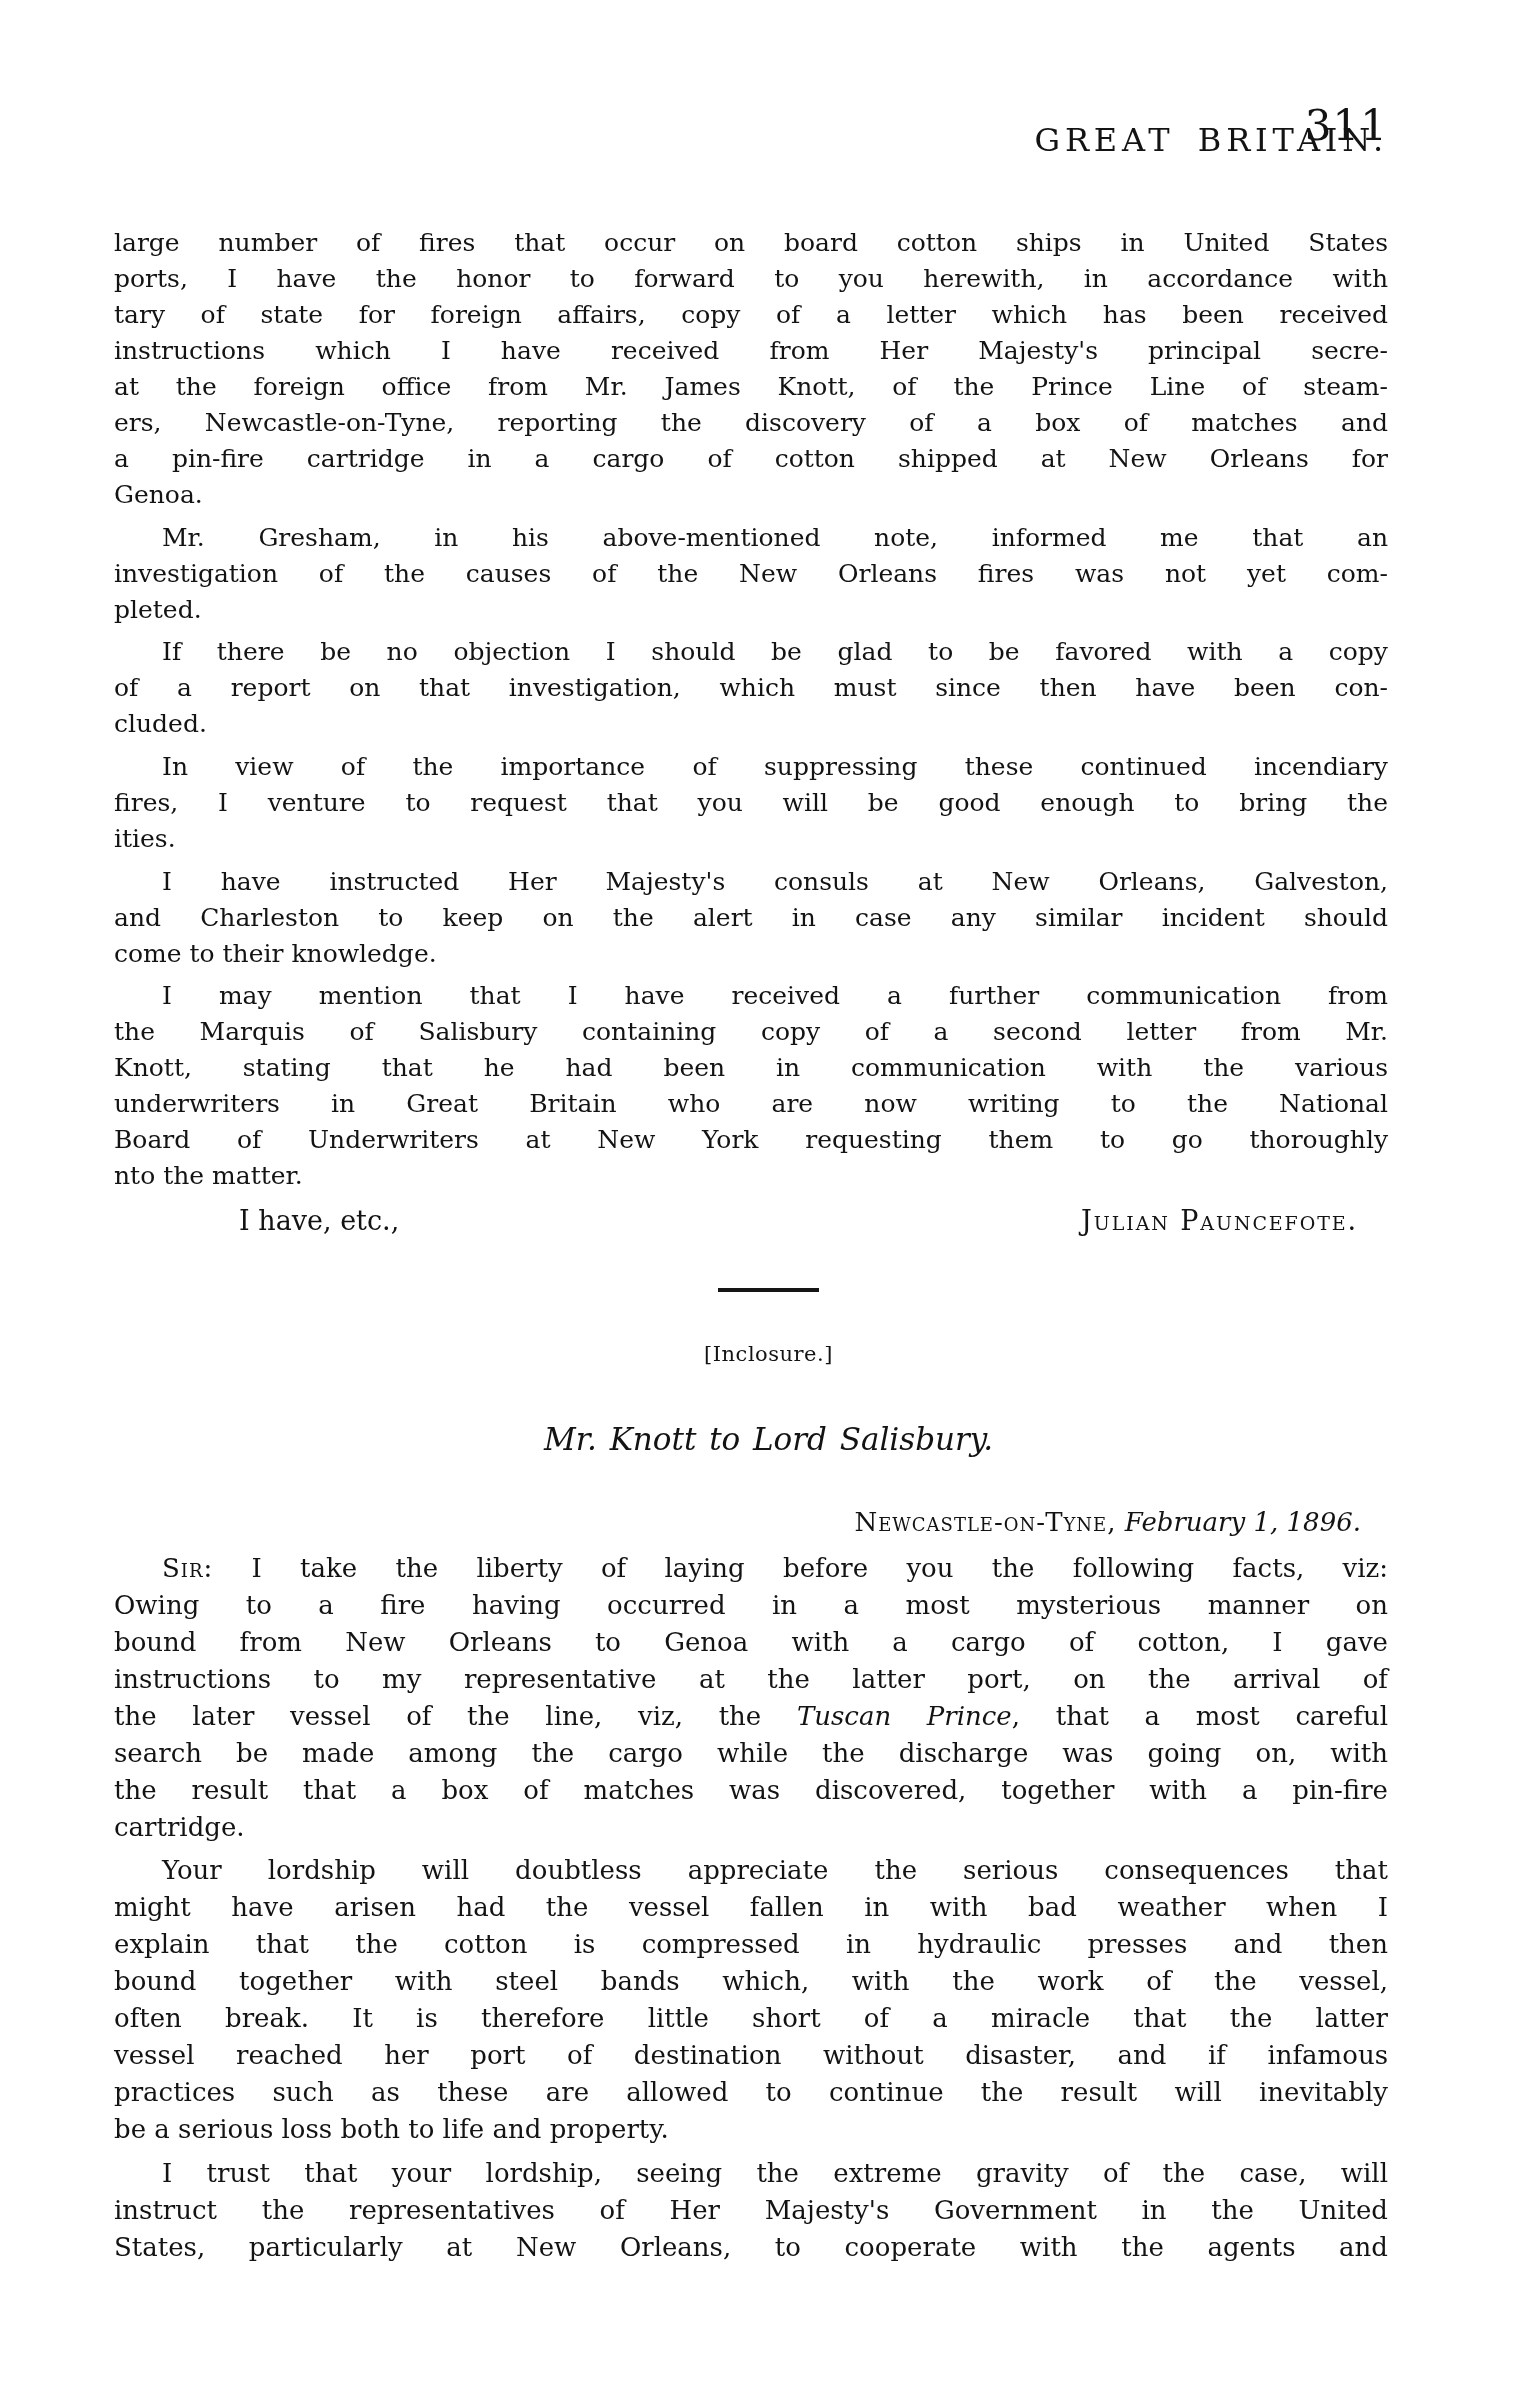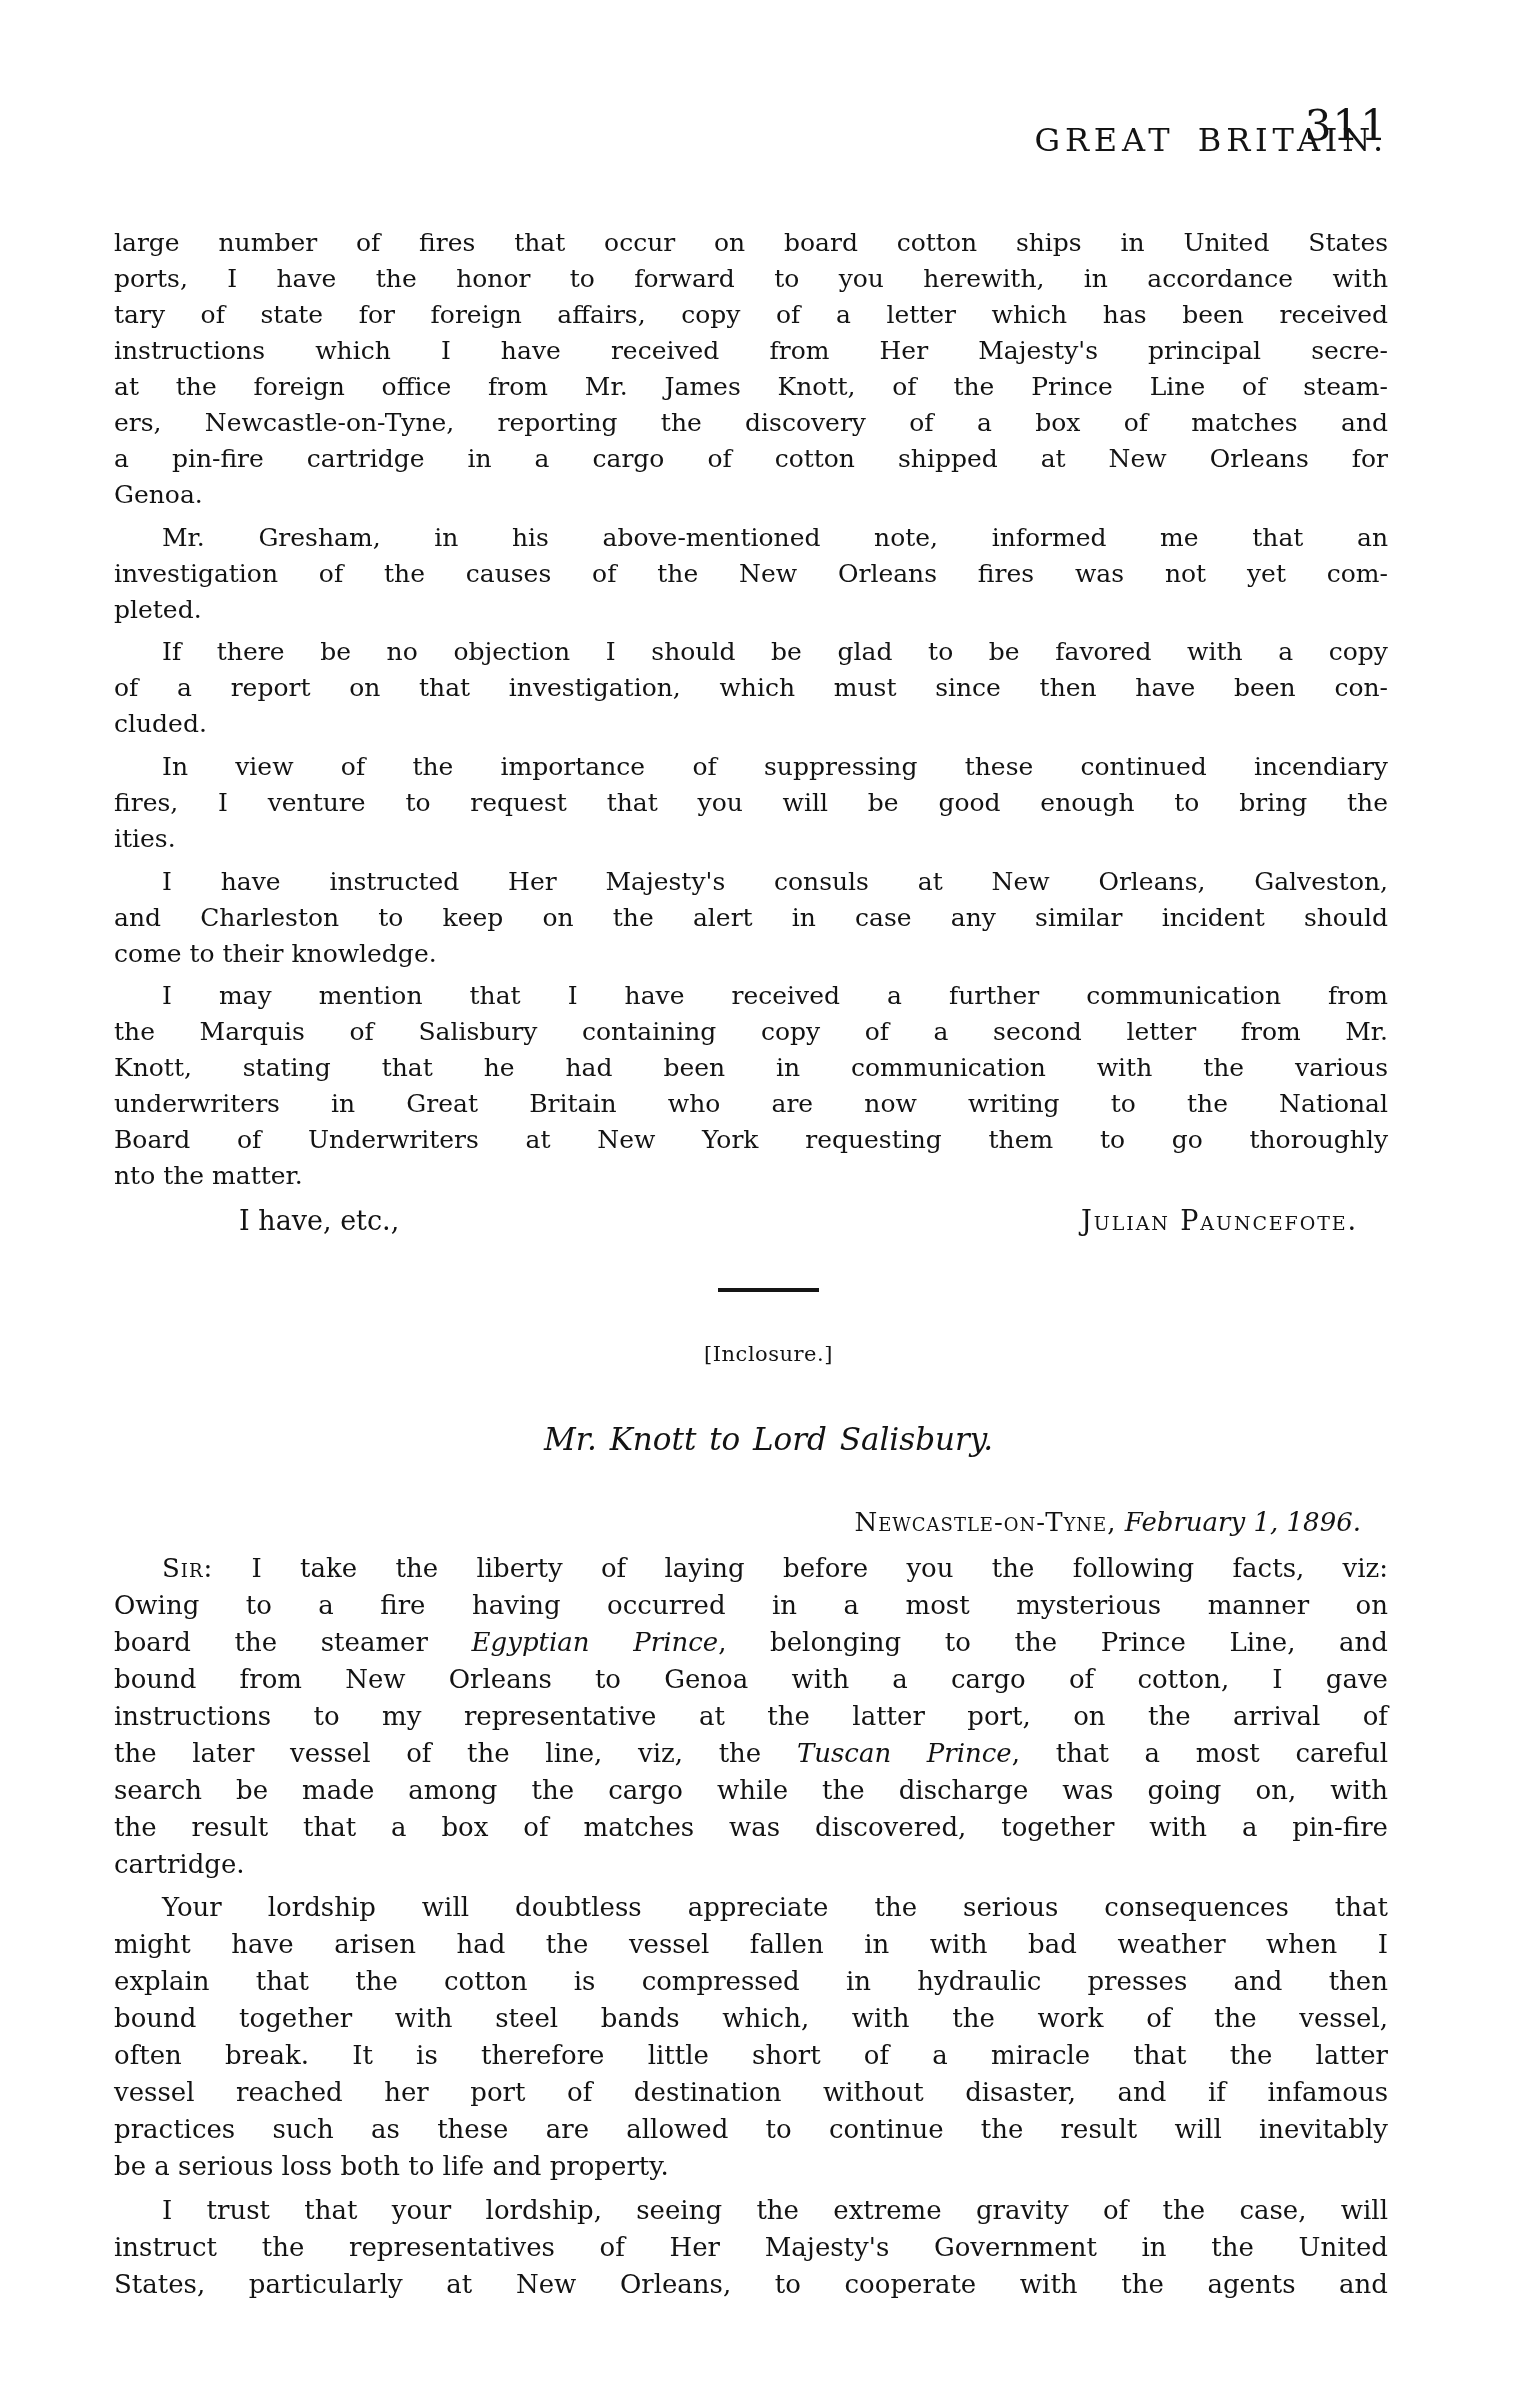--- a/index.html
+++ b/index.html
@@ -168,21 +168,20 @@
   <div class="dateline">
     <span class="sc">Newcastle-on-Tyne,</span>
     <span> </span>
     <span class="it">February 1, 1896.</span>
   </div>
 
   <div class="body2">
       <div class="para">
         <div class="tline ind"><span class="sc">Sir:</span><span> I take the liberty of laying before you the following facts, viz:</span></div>
         <div class="tline"><span>Owing to a fire having occurred in a most mysterious manner on</span></div>
-        <div class="tline"><span>board the steamer </span><span class="it">Egyptian Prince</span><span>, belonging to the Prince Line, and</span></div>
         <div class="tline"><span>bound from New Orleans to Genoa with a cargo of cotton, I gave</span></div>
         <div class="tline"><span>instructions to my representative at the latter port, on the arrival of</span></div>
         <div class="tline"><span>the later vessel of the line, viz, the </span><span class="it">Tuscan Prince</span><span>, that a most careful</span></div>
         <div class="tline"><span>search be made among the cargo while the discharge was going on, with</span></div>
         <div class="tline"><span>the result that a box of matches was discovered, together with a pin-fire</span></div>
         <div class="tline endline"><span>cartridge.</span></div>
       </div>
       <div class="para">
         <div class="tline ind"><span>Your lordship will doubtless appreciate the serious consequences that</span></div>
         <div class="tline"><span>might have arisen had the vessel fallen in with bad weather when I</span></div>

